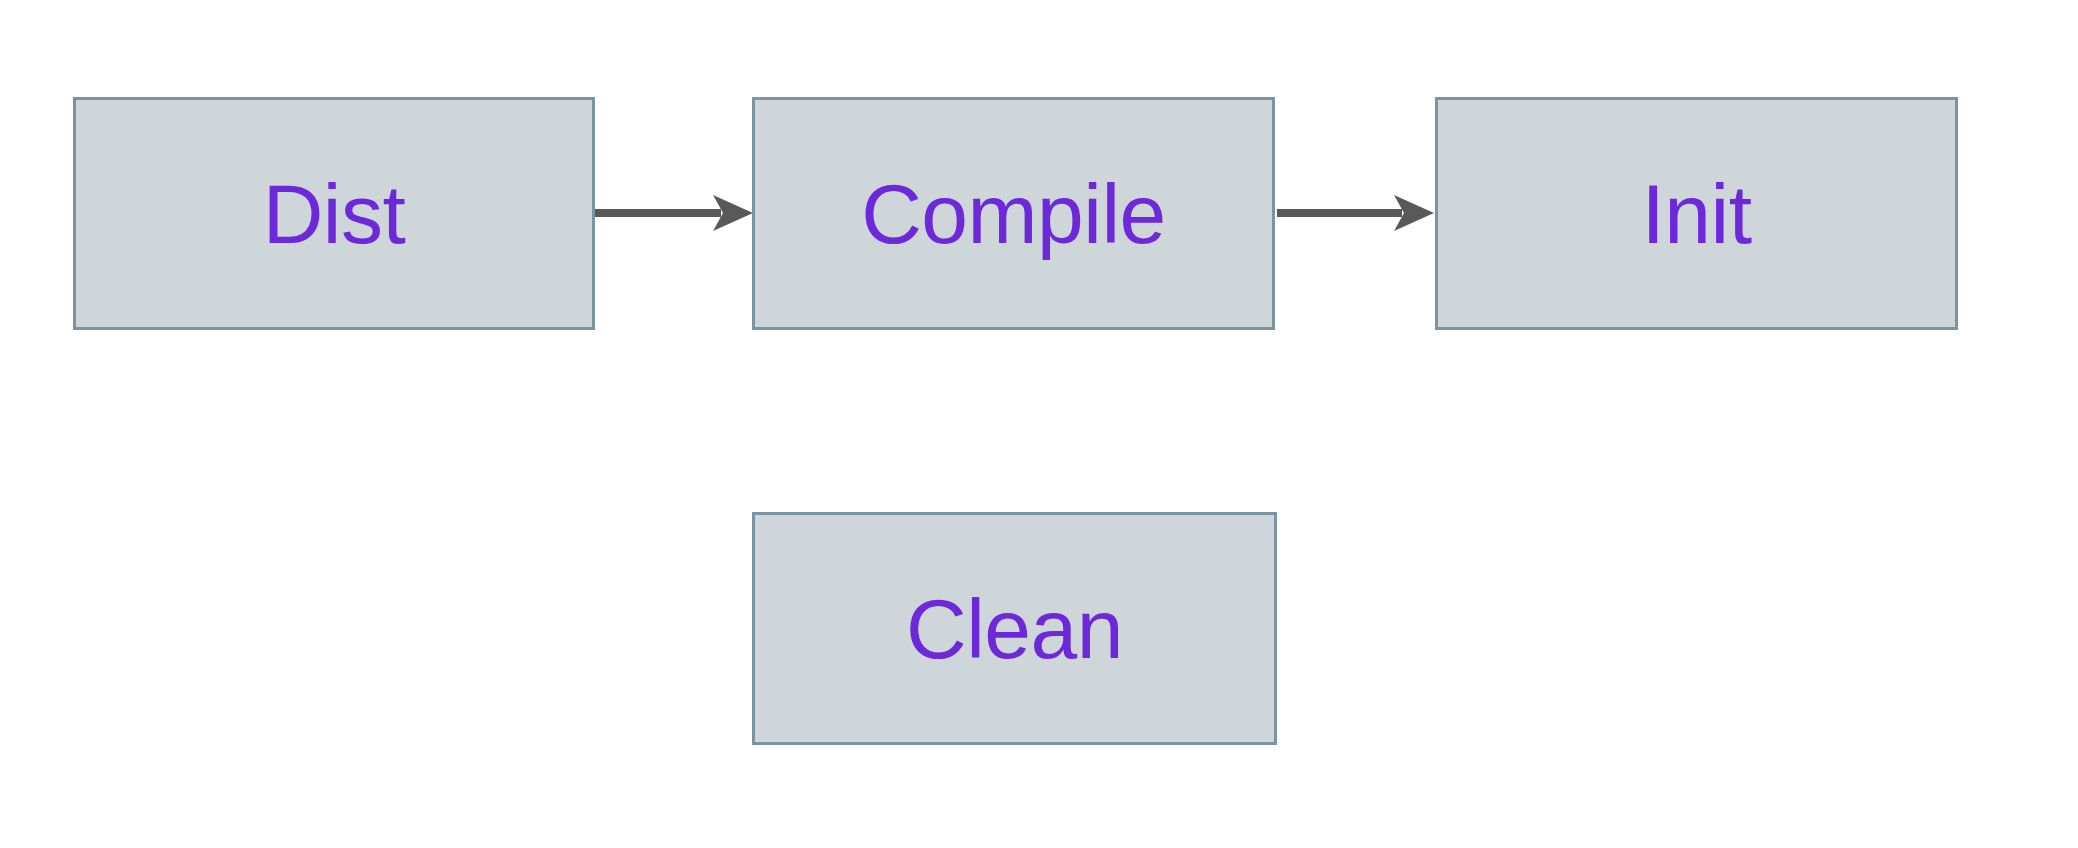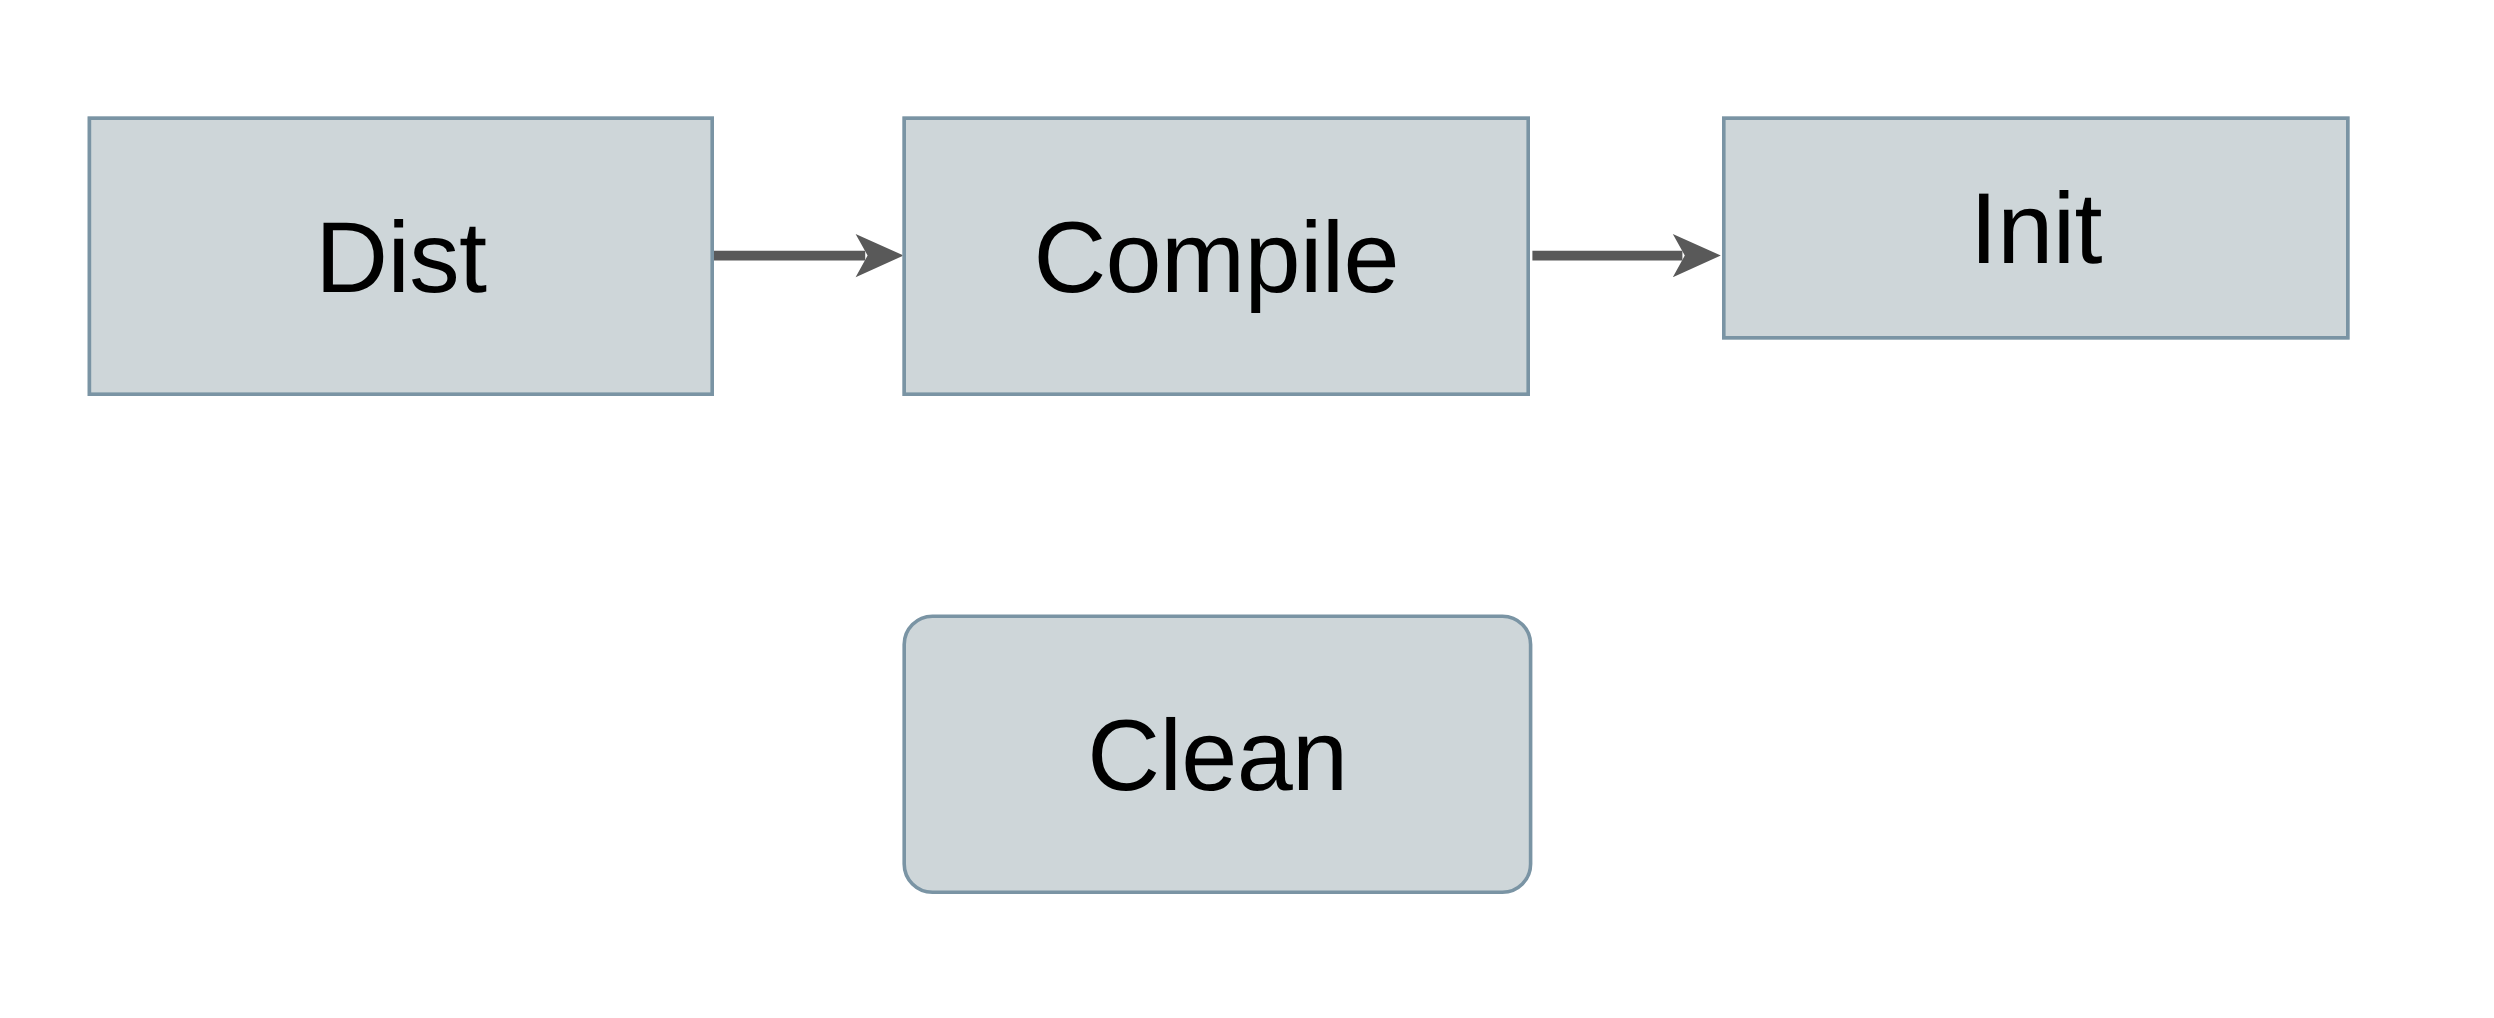--- a/index.html
+++ b/index.html
@@ -24,39 +24,39 @@
     background: #ced6d9;
     border: 3px solid #7a94a4;
     display: flex;
     align-items: center;
     justify-content: center;
   }
   .node-label {
     font-family: "Liberation Sans", sans-serif;
     font-size: 84px;
     font-weight: 300;
-    color: #000000;
+    color: #6d28d9;
     line-height: 1;
     letter-spacing: -0.5px;
     white-space: nowrap;
     user-select: none;
   }
   .edge {
     position: absolute;
     overflow: visible;
   }
   .edge svg {
     display: block;
     overflow: visible;
   }
   
   #node-dist    { left: 73px;   top: 97px;  width: 522px; height: 233px; }
   #node-compile { left: 752px;  top: 97px;  width: 523px; height: 233px; }
-  #node-init    { left: 1435px; top: 97px;  width: 523px; height: 186px; }
-  #node-clean   { left: 752px;  top: 512px; width: 525px; height: 233px; border-radius: 25px; }
+  #node-init    { left: 1435px; top: 97px;  width: 523px; height: 233px; }
+  #node-clean   { left: 752px;  top: 512px; width: 525px; height: 233px; }
   
   #edge-dist-compile { left: 595px;  top: 190px; width: 162px; height: 46px; }
   #edge-compile-init { left: 1277px; top: 190px; width: 161px; height: 46px; }
 </style>
 </head>
 <body>
 
 <div id="diagram-canvas">
 
   <div class="node" id="node-dist">

